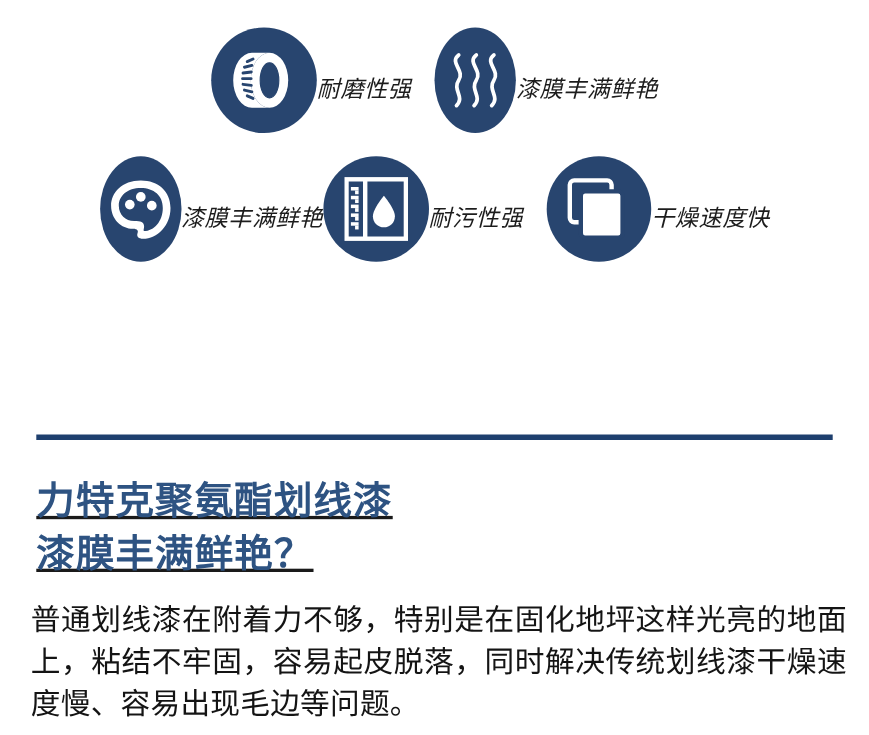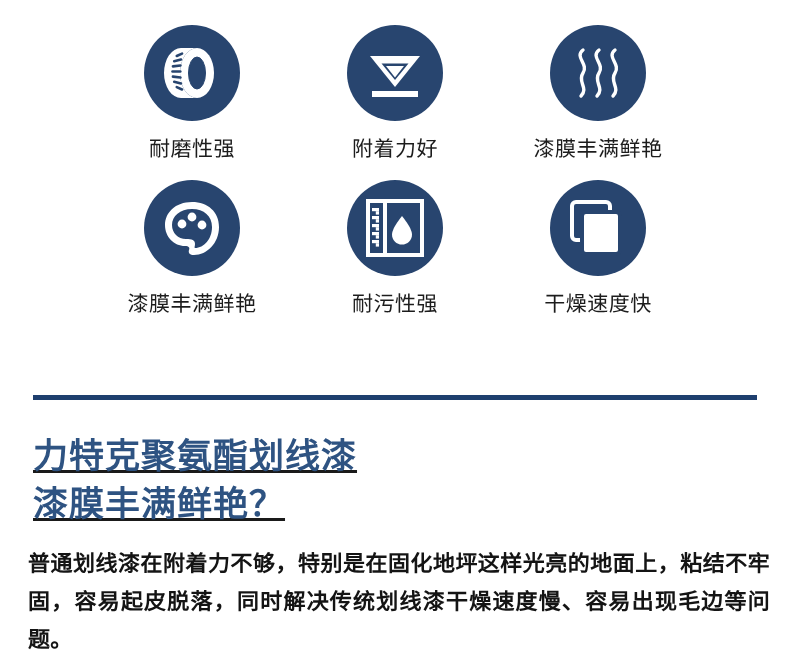--- a/index.html
+++ b/index.html
@@ -34,22 +34,23 @@
     display: flex;
     justify-content: center;
     align-items: flex-start;
   }
   .feature-row + .feature-row {
     margin-top: 21px;
   }
   .feature-cell {
     width: 203px;
     display: flex;
-    flex-direction: column;
+    flex-direction: row;
     align-items: center;
+    font-style: italic;
   }
   .icon-circle {
     width: 96px;
     height: 96px;
     border-radius: 50%;
     background: #28456f;
     display: flex;
     align-items: center;
     justify-content: center;
   }
@@ -93,23 +94,23 @@
     letter-spacing: 1px;
     white-space: nowrap;
   }
 
   
   .body-copy {
     position: absolute;
     left: 28px;
     top: 545px;
     width: 742px;
-    font-size: 22px;
+    font-size: 27px;
     line-height: 38px;
-    font-weight: bold;
+    font-weight: normal;
     color: #141414;
     letter-spacing: 0.2px;
     text-align: justify;
     text-justify: inter-character;
   }
 </style>
 </head>
 <body>
 
 <div class="page">
@@ -136,34 +137,20 @@
               <rect x="11.8" y="39.4" width="9.6" height="2.6" rx="1.3" transform="rotate(14 16.6 40.7)"></rect>
               <rect x="14.2" y="45.0" width="8.4" height="2.6" rx="1.3" transform="rotate(24 18.4 46.3)"></rect>
             </g>
 
             <ellipse cx="36" cy="31" rx="8.5" ry="16" fill="none" stroke="#28456f" stroke-width="1"></ellipse>
           </svg>
         </div>
         <div class="feature-label">耐磨性强</div>
       </div>
 
-      <div class="feature-cell">
-        <div class="icon-circle">
-          <svg width="62" height="62" viewBox="0 0 62 62" aria-hidden="true">
-
-            <path d="M6 14 H56 L31 45 Z" fill="#ffffff"></path>
-            <path d="M17.5 21.5 H44.5 L31 38 Z" fill="#28456f"></path>
-
-            <path d="M22 24 H40 L31 35.5 Z" fill="#ffffff"></path>
-
-            <rect x="8" y="49" width="46" height="6" fill="#ffffff"></rect>
-          </svg>
-        </div>
-        <div class="feature-label">附着力好</div>
-      </div>
 
       <div class="feature-cell">
         <div class="icon-circle">
           <svg width="58" height="62" viewBox="0 0 58 62" aria-hidden="true">
             <g fill="none" stroke="#ffffff" stroke-width="3.4" stroke-linecap="round">
               <path d="M14 8 C5 15 20 22 14 31 C8 40 20 46 12 54"></path>
               <path d="M30 8 C21 15 36 22 30 31 C24 40 36 46 28 54"></path>
               <path d="M46 8 C37 15 52 22 46 31 C40 40 52 46 44 54"></path>
             </g>
           </svg>

